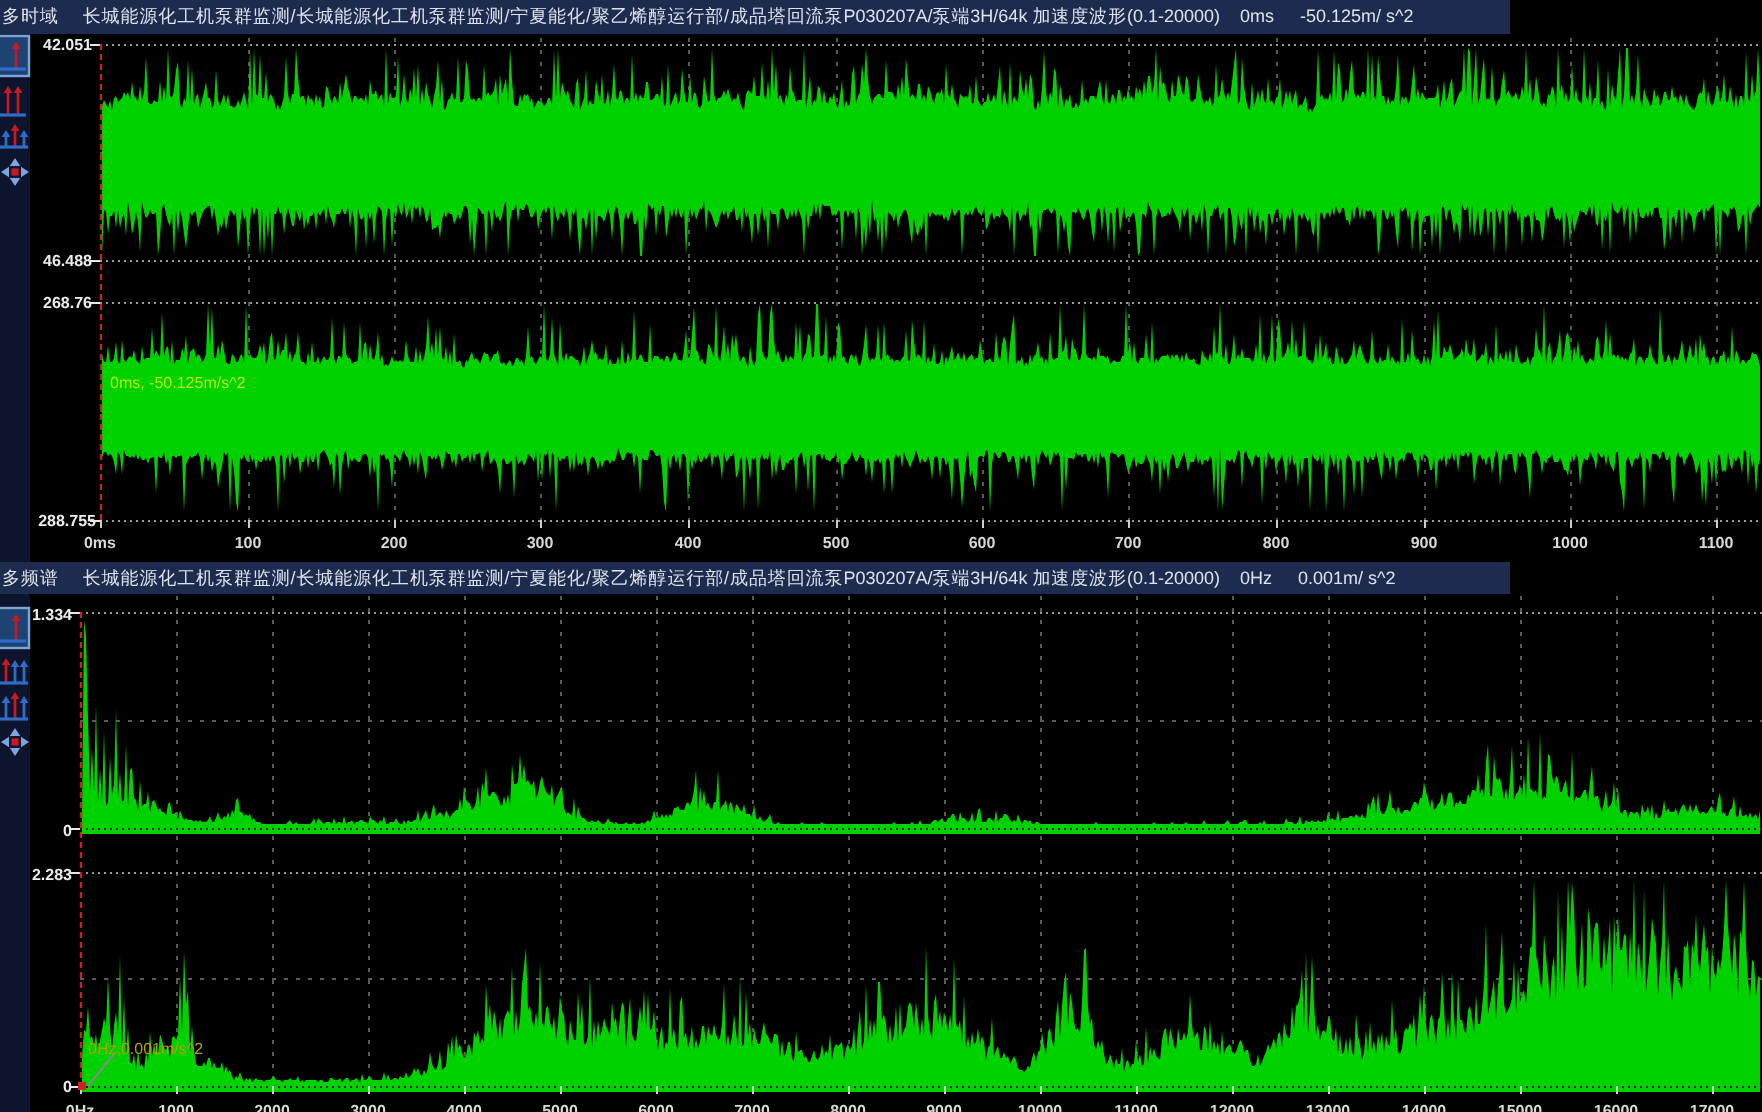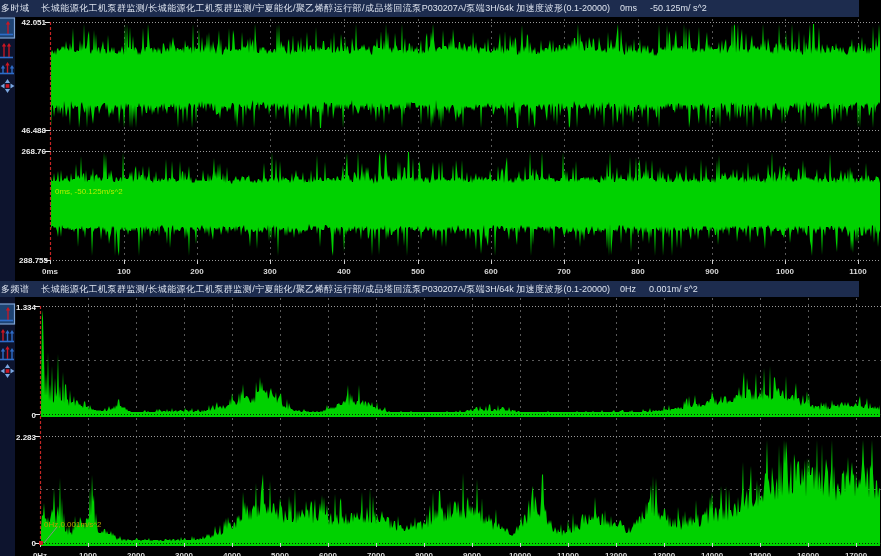--- a/index.html
+++ b/index.html
@@ -1,16 +1,16 @@
 <!DOCTYPE html>
 <html><head><meta charset="utf-8">
 <style>
 html,body{margin:0;padding:0;background:#000;width:881px;height:556px;overflow:hidden;}
 body{font-family:"Liberation Sans",sans-serif;}
-.titlebar{position:absolute;left:0;width:859px;background:#1d2c4e;color:#dde3ee;font-size:9px;white-space:nowrap;overflow:hidden;}
+.titlebar{position:absolute;left:0;width:755px;background:#1d2c4e;color:#dde3ee;font-size:9px;white-space:nowrap;overflow:hidden;}
 .yl{font:bold 8px "Liberation Sans",sans-serif;fill:#ededed;}
 .xl{font:bold 8px "Liberation Sans",sans-serif;fill:#d8d8d8;}
 .cj{letter-spacing:0.45px;}
 .ann{font:8px "Liberation Sans",sans-serif;fill:#b99f00;}
 </style></head>
 <body>
 <div class="titlebar" style="top:0;height:17px;line-height:17px;"><span class="cj" style="margin-left:1px;">多时域</span><span id="p1" style="margin-left:12px;"><span class="cj">长城能源化工机泵群监测/长城能源化工机泵群监测/宁夏能化/聚乙烯醇运行部/成品塔回流泵</span><span>P030207A/</span><span class="cj">泵端</span><span>3H/64k </span><span class="cj">加速度波形</span><span>(0.1-20000)</span></span><span id="m1" style="margin-left:10px;">0ms</span><span style="margin-left:13px;">-50.125m/ s^2</span></div>
 <div class="titlebar" style="top:281px;height:16px;line-height:16px;"><span class="cj" style="margin-left:1px;">多频谱</span><span id="p2" style="margin-left:12px;"><span class="cj">长城能源化工机泵群监测/长城能源化工机泵群监测/宁夏能化/聚乙烯醇运行部/成品塔回流泵</span><span>P030207A/</span><span class="cj">泵端</span><span>3H/64k </span><span class="cj">加速度波形</span><span>(0.1-20000)</span></span><span id="m2" style="margin-left:10px;">0Hz</span><span style="margin-left:13px;">0.001m/ s^2</span></div>
 <svg width="881" height="556" viewBox="0 0 881 556" style="position:absolute;top:0;left:0;">
 <rect x="0" y="17" width="881" height="260" fill="#000000"></rect>

